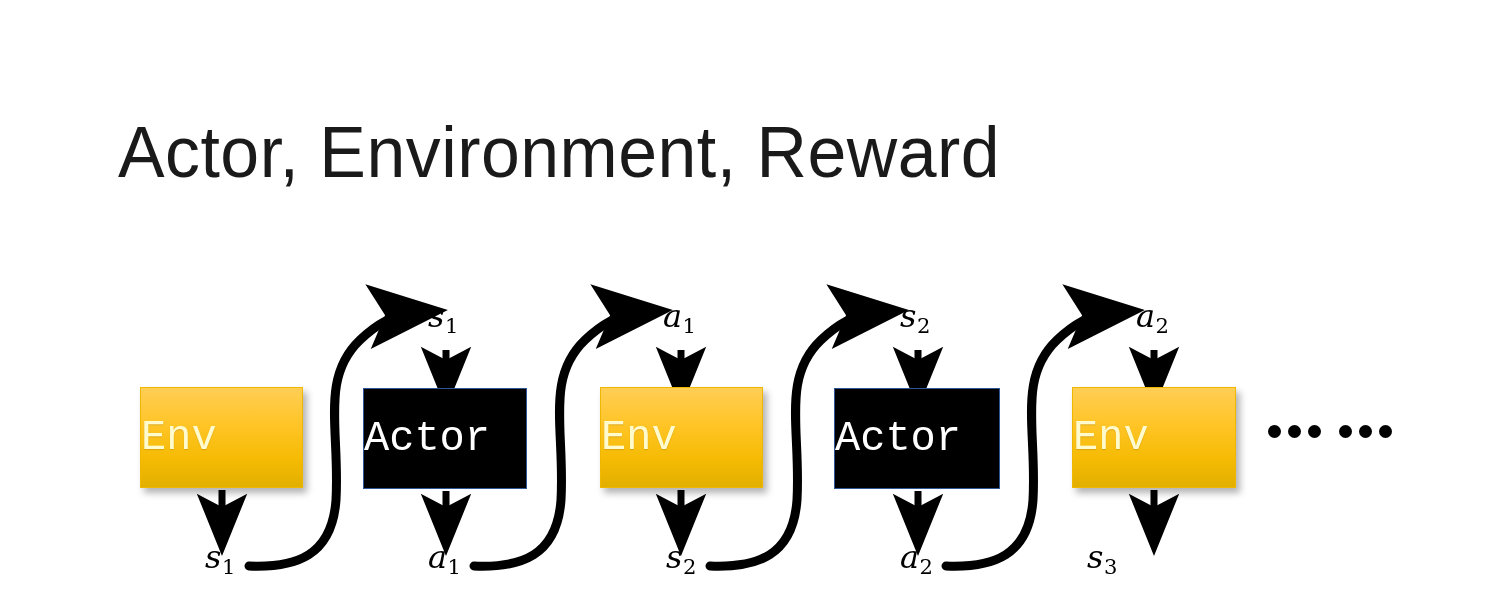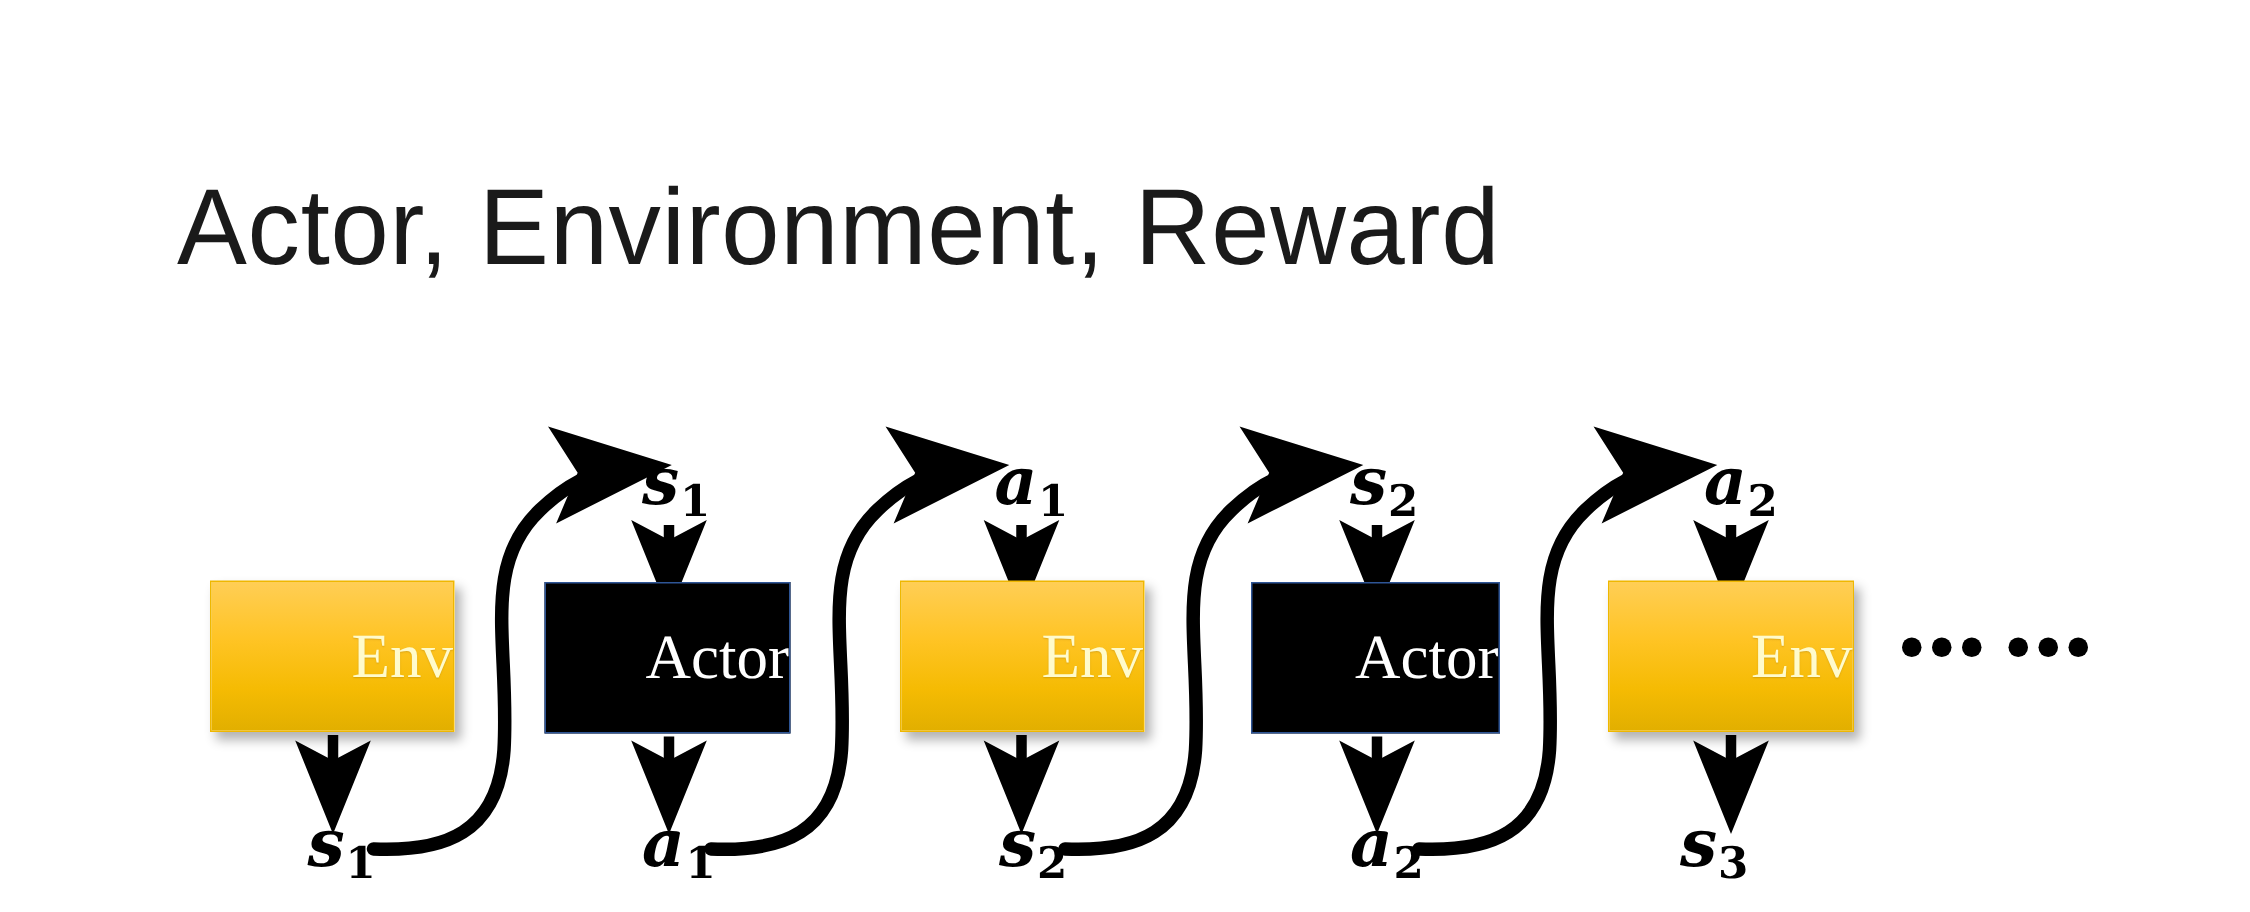--- a/index.html
+++ b/index.html
@@ -48,23 +48,23 @@
     width: 1500px;
     height: 608px;
     pointer-events: none;
   }
 
   
   .node-box {
     position: absolute;
     display: flex;
     align-items: center;
-    justify-content: flex-end;
+    justify-content: flex-start;
     box-sizing: border-box;
-    font-family: Liberation Serif, serif;
+    font-family: Liberation Mono, monospace;
     font-weight: 400;
     font-size: 42px;
     line-height: 1;
   }
   .node-box.env {
     background: linear-gradient(180deg, #FFCE55 0%, #FFC425 38%, #F5BB03 72%, #E2AF00 100%);
     border: 1px solid #EFB700;
     color: #FFFBCC;
     box-shadow: 4px 5px 7px rgba(0,0,0,0.30);
     text-shadow: 0 1px 1px rgba(120,80,0,0.25);
@@ -74,25 +74,24 @@
     border: 1px solid #2E5596;
     color: #FFFFFF;
     box-shadow: none;
   }
 
   
   .math-label {
     position: absolute;
     font-family: "DejaVu Serif", "Liberation Serif", serif;
     font-style: italic;
-    font-size: 44px;
+    font-size: 32px;
     color: #000000;
     white-space: nowrap;
     line-height: 1;
-    font-weight: bold;
   }
   .math-label .sub {
     font-size: 0.66em;
     font-style: normal;
     vertical-align: -0.28em;
     margin-left: 0.5px;
   }
 
   
   #ellipsis {
@@ -191,21 +190,21 @@
     </div>
     <div class="math-label" style="left:428px; top:541px;">
       <span>a</span><span class="sub">1</span>
     </div>
     <div class="math-label" style="left:666px; top:541px;">
       <span>s</span><span class="sub">2</span>
     </div>
     <div class="math-label" style="left:900px; top:541px;">
       <span>a</span><span class="sub">2</span>
     </div>
-    <div class="math-label" style="left:1120px; top:541px;">
+    <div class="math-label" style="left:1087px; top:541px;">
       <span>s</span><span class="sub">3</span>
     </div>
 
     <div id="ellipsis">
       <span class="dot"></span>
       <span class="dot"></span>
       <span class="dot"></span>
       <span class="gap"></span>
       <span class="dot"></span>
       <span class="dot"></span>

